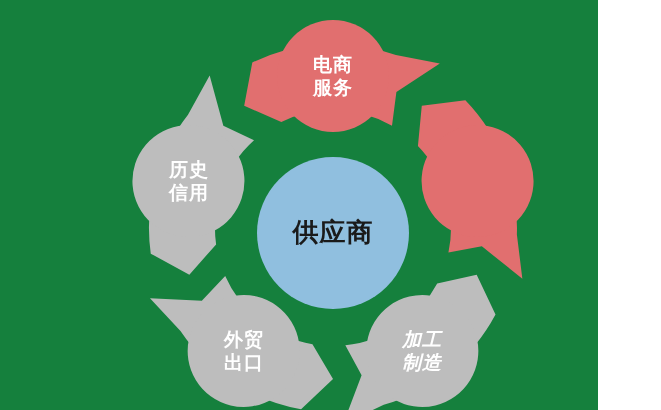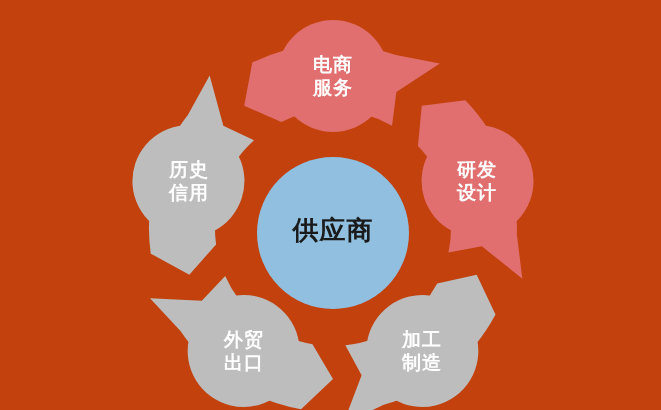--- a/index.html
+++ b/index.html
@@ -3,23 +3,23 @@
 <meta charset="utf-8">
 <style>
   html, body {
     margin: 0;
     padding: 0;
     background: #ffffff;
     font-family: "Liberation Sans", "DejaVu Sans", sans-serif;
   }
   .stage {
     position: relative;
-    width: 661px;
+    width: 598px;
     height: 410px;
-    background: #c2410c;
+    background: #15803d;
     overflow: hidden;
   }
   .stage svg {
     position: absolute;
     left: 0;
     top: 0;
   }
   .label {
     position: absolute;
     transform: translate(-50%, -50%);
@@ -38,25 +38,25 @@
     transform: translate(-50%, -50%);
     text-align: center;
     font-weight: bold;
     color: #1a1a1a;
     font-size: 26px;
     line-height: 1.3;
     letter-spacing: 1px;
     white-space: nowrap;
     pointer-events: none;
   }
-  .hub-label span { display: block; font-family: Liberation Mono, monospace; }
+  .hub-label span { display: block; }
   
   .pos-seg0 { left: 333px; top: 76px;  }
   .pos-seg1 { left: 477px; top: 181px; }
-  .pos-seg2 { left: 422px; top: 351px; }
+  .pos-seg2 { left: 422px; top: 351px; font-style: italic; }
   .pos-seg3 { left: 244px; top: 351px; }
   .pos-seg4 { left: 189px; top: 181px; }
   .pos-hub  { left: 333px; top: 233px; }
 </style>
 </head>
 <body>
 
 <div class="stage">
 
   <svg width="661" height="410" viewBox="0 0 661 410" aria-hidden="true">
@@ -85,24 +85,20 @@
 
     <use href="#seg" transform="rotate(288 333 228)" fill="#BDBDBD"></use>
 
     <circle cx="333" cy="233" r="76" fill="#90BFDF"></circle>
   </svg>
 
   <div class="label pos-seg0">
     <span>电商</span>
     <span>服务</span>
   </div>
-  <div class="label pos-seg1">
-    <span>研发</span>
-    <span>设计</span>
-  </div>
   <div class="label pos-seg2">
     <span>加工</span>
     <span>制造</span>
   </div>
   <div class="label pos-seg4">
     <span>历史</span>
     <span>信用</span>
   </div>
   <div class="label pos-seg3">
     <span>外贸</span>

